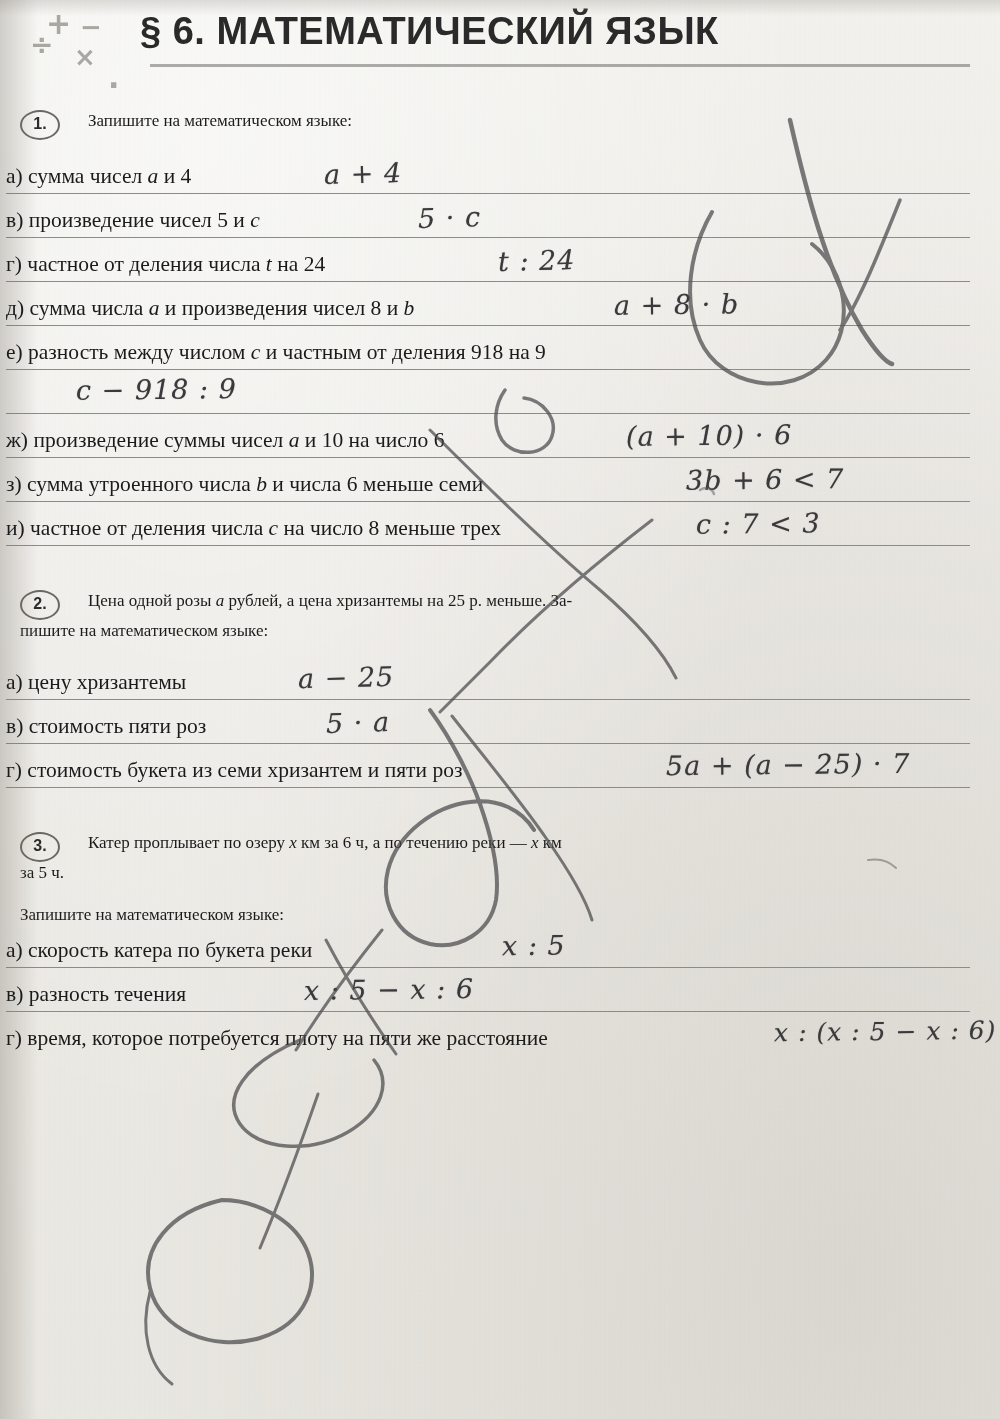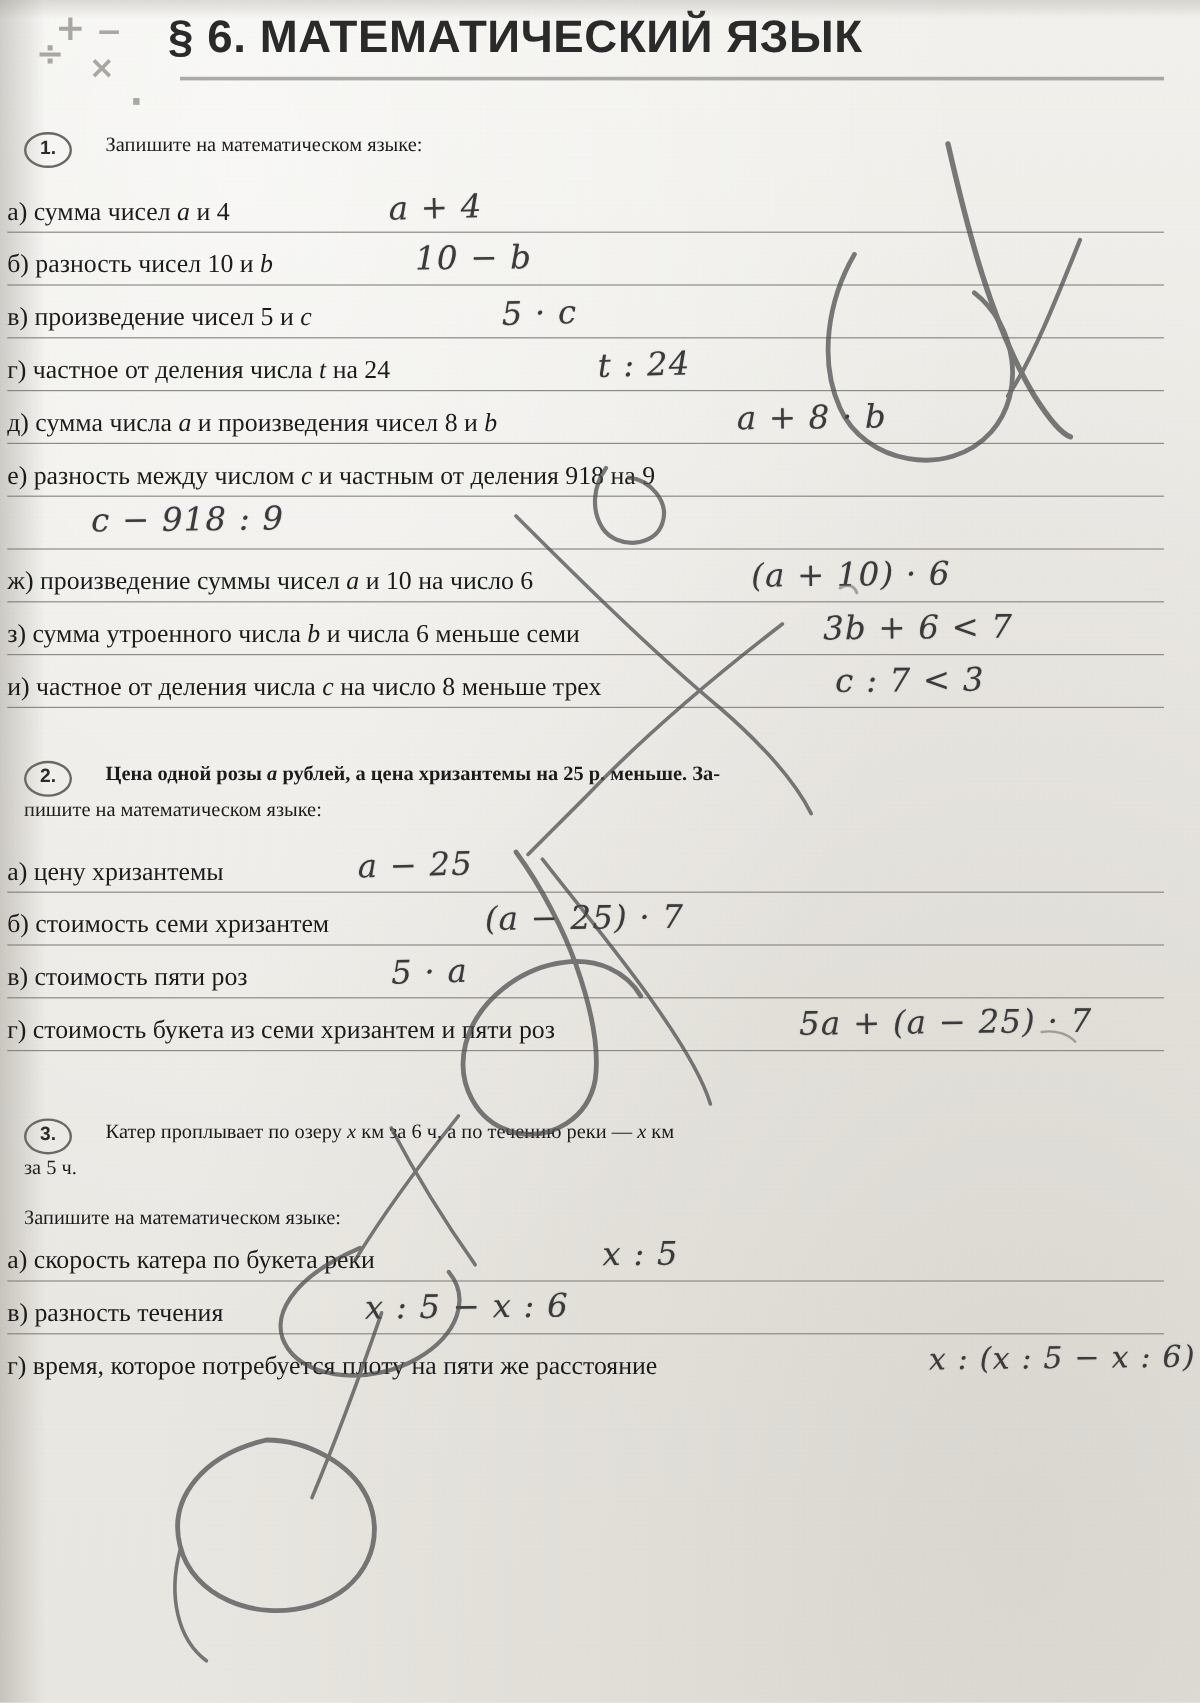--- a/index.html
+++ b/index.html
@@ -204,25 +204,20 @@
       <div class="task-num" style="top:14px;">1.</div>
       <div class="task-lead" style="padding-top:10px;">Запишите на математическом языке:</div>
     </div>
 
     <div class="row">
       <span class="rule"></span>
       <span class="label">а) сумма чисел <i>a</i> и 4</span>
       <span class="hw" style="left:318px; top:-2px;">a + 4</span>
     </div>
 
-    <div class="row">
-      <span class="rule"></span>
-      <span class="label">б) разность чисел  10 и <i>b</i></span>
-      <span class="hw tilt0" style="left:340px; top:-4px;">10 − b</span>
-    </div>
 
     <div class="row">
       <span class="rule"></span>
       <span class="label">в) произведение чисел 5 и <i>c</i></span>
       <span class="hw" style="left:412px; top:-2px;">5 · c</span>
     </div>
 
     <div class="row">
       <span class="rule"></span>
       <span class="label">г) частное от деления числа <i>t</i> на 24</span>
@@ -262,57 +257,52 @@
       <span class="label">и) частное от деления числа <i>c</i> на число 8 меньше трех</span>
       <span class="hw tilt0" style="left:690px; top:-4px;">c : 7 &lt; 3</span>
     </div>
   </div>
 
   <div class="gap"></div>
 
   <div class="task">
     <div style="height:66px; position:relative;">
       <div class="task-num" style="top:6px;">2.</div>
-      <div class="task-lead" style="padding-top:2px;font-weight:bold;">Цена одной розы <i>a</i> рублей, а цена хризантемы на 25 р. меньше. За-</div>
+      <div class="task-lead" style="padding-top:2px;">Цена одной розы <i>a</i> рублей, а цена хризантемы на 25 р. меньше. За-</div>
       <div class="task-lead" style="margin-left:20px;">пишите на математическом языке:</div>
     </div>
 
     <div class="gap-sm"></div>
 
     <div class="row">
       <span class="rule"></span>
       <span class="label">а) цену хризантемы</span>
       <span class="hw" style="left:292px; top:-4px;">a − 25</span>
     </div>
 
-    <div class="row">
-      <span class="rule"></span>
-      <span class="label">б) стоимость семи хризантем</span>
-      <span class="hw tilt0" style="left:398px; top:-4px;">(a − 25) · 7</span>
-    </div>
 
     <div class="row">
       <span class="rule"></span>
       <span class="label">в) стоимость пяти роз</span>
       <span class="hw" style="left:320px; top:-3px;">5 · a</span>
     </div>
 
     <div class="row">
       <span class="rule"></span>
       <span class="label">г) стоимость букета из семи хризантем  и пяти роз</span>
       <span class="hw tilt0" style="left:660px; top:-5px;">5a + (a − 25) · 7</span>
     </div>
   </div>
 
   <div class="gap"></div>
 
   <div class="task">
     <div style="height:104px; position:relative;">
       <div class="task-num" style="top:6px;">3.</div>
-      <div class="task-lead" style="padding-top:2px;margin-top:12px;">Катер проплывает по озеру <i>x</i> км за 6 ч, а по течению реки — <i>x</i> км</div>
+      <div class="task-lead" style="padding-top:2px;">Катер проплывает по озеру <i>x</i> км за 6 ч, а по течению реки — <i>x</i> км</div>
       <div class="task-lead" style="margin-left:20px;">за 5 ч.</div>
       <div class="task-lead" style="margin-left:20px; padding-top:12px;">Запишите на математическом языке:</div>
     </div>
 
     <div class="row">
       <span class="rule"></span>
       <span class="label">а) скорость катера по букета реки</span>
       <span class="hw tilt0" style="left:496px; top:-4px;text-align:right;">x : 5</span>
     </div>
 

